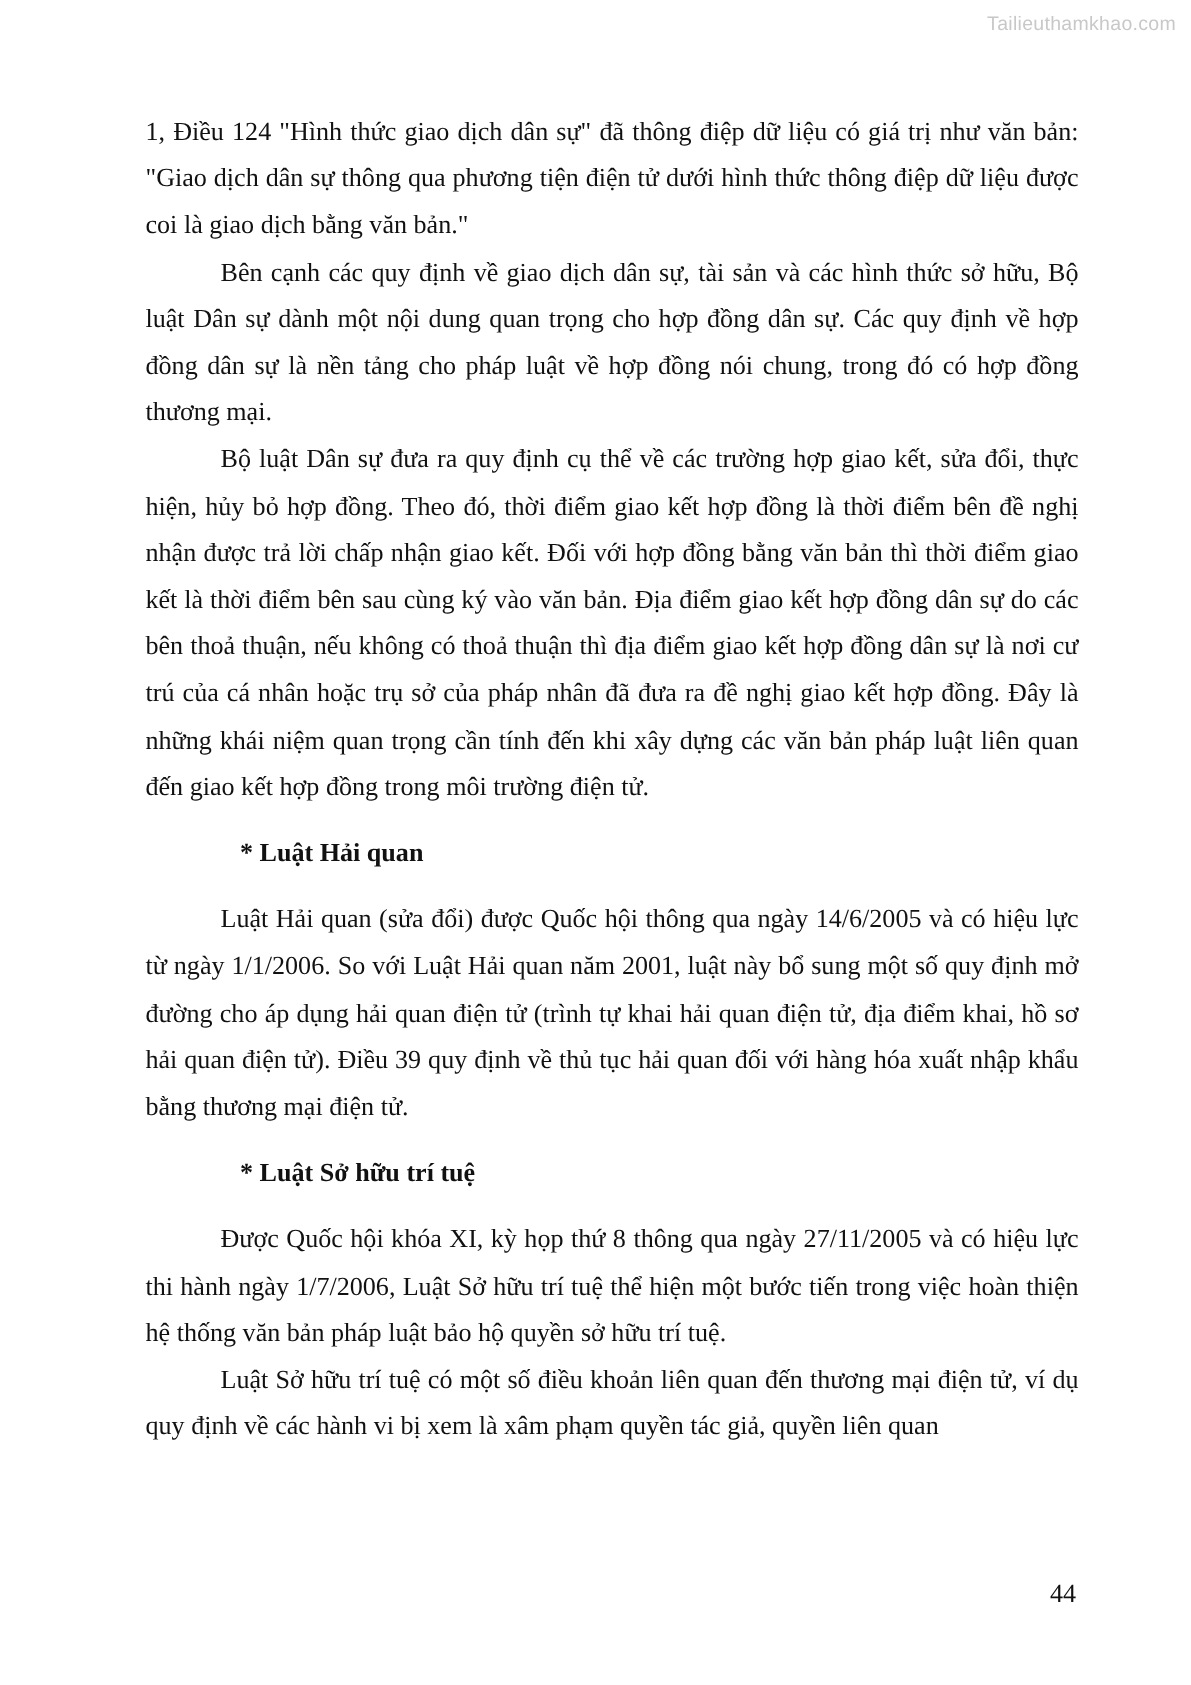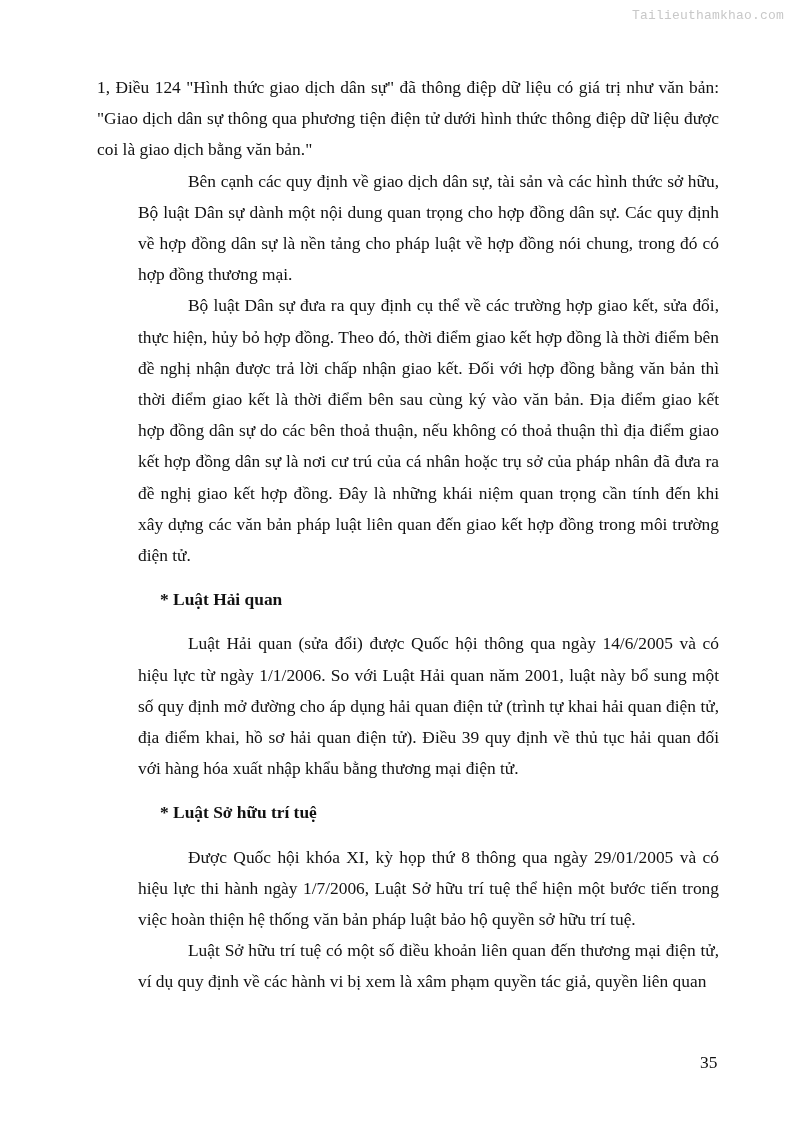--- a/index.html
+++ b/index.html
@@ -1,28 +1,28 @@
 <!DOCTYPE html>
 <html><head>
 <meta charset="utf-8">
 <style>
   html, body { margin: 0; padding: 0; background: #ffffff; }
   body { width: 794px; height: 1123px; position: relative; overflow: hidden; }
   .watermark {
     position: absolute; top: 8px; right: 10px;
-    font-family: Liberation Mono, monospace; font-size: 13px;
+    font-family: Liberation Sans, sans-serif; font-size: 13px;
     color: #c8c8c8; letter-spacing: 0.2px;
   }
   .page {
     position: absolute; left: 97px; top: 72px; width: 622px;
     font-family: "Liberation Serif", serif; font-size: 17.4px;
     line-height: 31.2px; color: #111;
   }
   .page p { margin: 0; text-align: justify; }
-  .page p.indent { text-indent: 50px; margin-left: 41px; }
+  .page p.indent { text-indent: 50px; }
   .page h3 {
     margin: 13px; font-size: 17.4px; font-weight: bold;
     padding-left: 50px; line-height: 31.2px;
   }
   .page-number {
     position: absolute; left: 700px; top: 1052px;
     font-family: "Liberation Serif", serif; font-size: 17.4px; color: #111;
   }
 </style>
 </head>
@@ -30,17 +30,17 @@
 
 <div class="watermark">Tailieuthamkhao.com</div>
 
 <div class="page">
   <p>1, Điều 124 "Hình thức giao dịch dân sự" đã thông điệp dữ liệu có giá trị như văn bản: "Giao dịch dân sự thông qua phương tiện điện tử dưới hình thức thông điệp dữ liệu được coi là giao dịch bằng văn bản."</p>
   <p class="indent">Bên cạnh các quy định về giao dịch dân sự, tài sản và các hình thức sở hữu, Bộ luật Dân sự dành một nội dung quan trọng cho hợp đồng dân sự. Các quy định về hợp đồng dân sự là nền tảng cho pháp luật về hợp đồng nói chung, trong đó có hợp đồng thương mại.</p>
   <p class="indent">Bộ luật Dân sự đưa ra quy định cụ thể về các trường hợp giao kết, sửa đổi, thực hiện, hủy bỏ hợp đồng. Theo đó, thời điểm giao kết hợp đồng là thời điểm bên đề nghị nhận được trả lời chấp nhận giao kết. Đối với hợp đồng bằng văn bản thì thời điểm giao kết là thời điểm bên sau cùng ký vào văn bản. Địa điểm giao kết hợp đồng dân sự do các bên thoả thuận, nếu không có thoả thuận thì địa điểm giao kết hợp đồng dân sự là nơi cư trú của cá nhân hoặc trụ sở của pháp nhân đã đưa ra đề nghị giao kết hợp đồng. Đây là những khái niệm quan trọng cần tính đến khi xây dựng các văn bản pháp luật liên quan đến giao kết hợp đồng trong môi trường điện tử.</p>
   <h3>* Luật Hải quan</h3>
   <p class="indent">Luật Hải quan (sửa đổi) được Quốc hội thông qua ngày 14/6/2005 và có hiệu lực từ ngày 1/1/2006. So với Luật Hải quan năm 2001, luật này bổ sung một số quy định mở đường cho áp dụng hải quan điện tử (trình tự khai hải quan điện tử, địa điểm khai, hồ sơ hải quan điện tử). Điều 39 quy định về thủ tục hải quan đối với hàng hóa xuất nhập khẩu bằng thương mại điện tử.</p>
   <h3>* Luật Sở hữu trí tuệ</h3>
-  <p class="indent">Được Quốc hội khóa XI, kỳ họp thứ 8 thông qua ngày 29/01/2005 và có hiệu lực thi hành ngày 1/7/2006, Luật Sở hữu trí tuệ thể hiện một bước tiến trong việc hoàn thiện hệ thống văn bản pháp luật bảo hộ quyền sở hữu trí tuệ.</p>
+  <p class="indent">Được Quốc hội khóa XI, kỳ họp thứ 8 thông qua ngày 27/11/2005 và có hiệu lực thi hành ngày 1/7/2006, Luật Sở hữu trí tuệ thể hiện một bước tiến trong việc hoàn thiện hệ thống văn bản pháp luật bảo hộ quyền sở hữu trí tuệ.</p>
   <p class="indent">Luật Sở hữu trí tuệ có một số điều khoản liên quan đến thương mại điện tử, ví dụ quy định về các hành vi bị xem là xâm phạm quyền tác giả, quyền liên quan</p>
 </div>
 
-<div class="page-number">35</div>
+<div class="page-number">44</div>
 
 </body></html>

